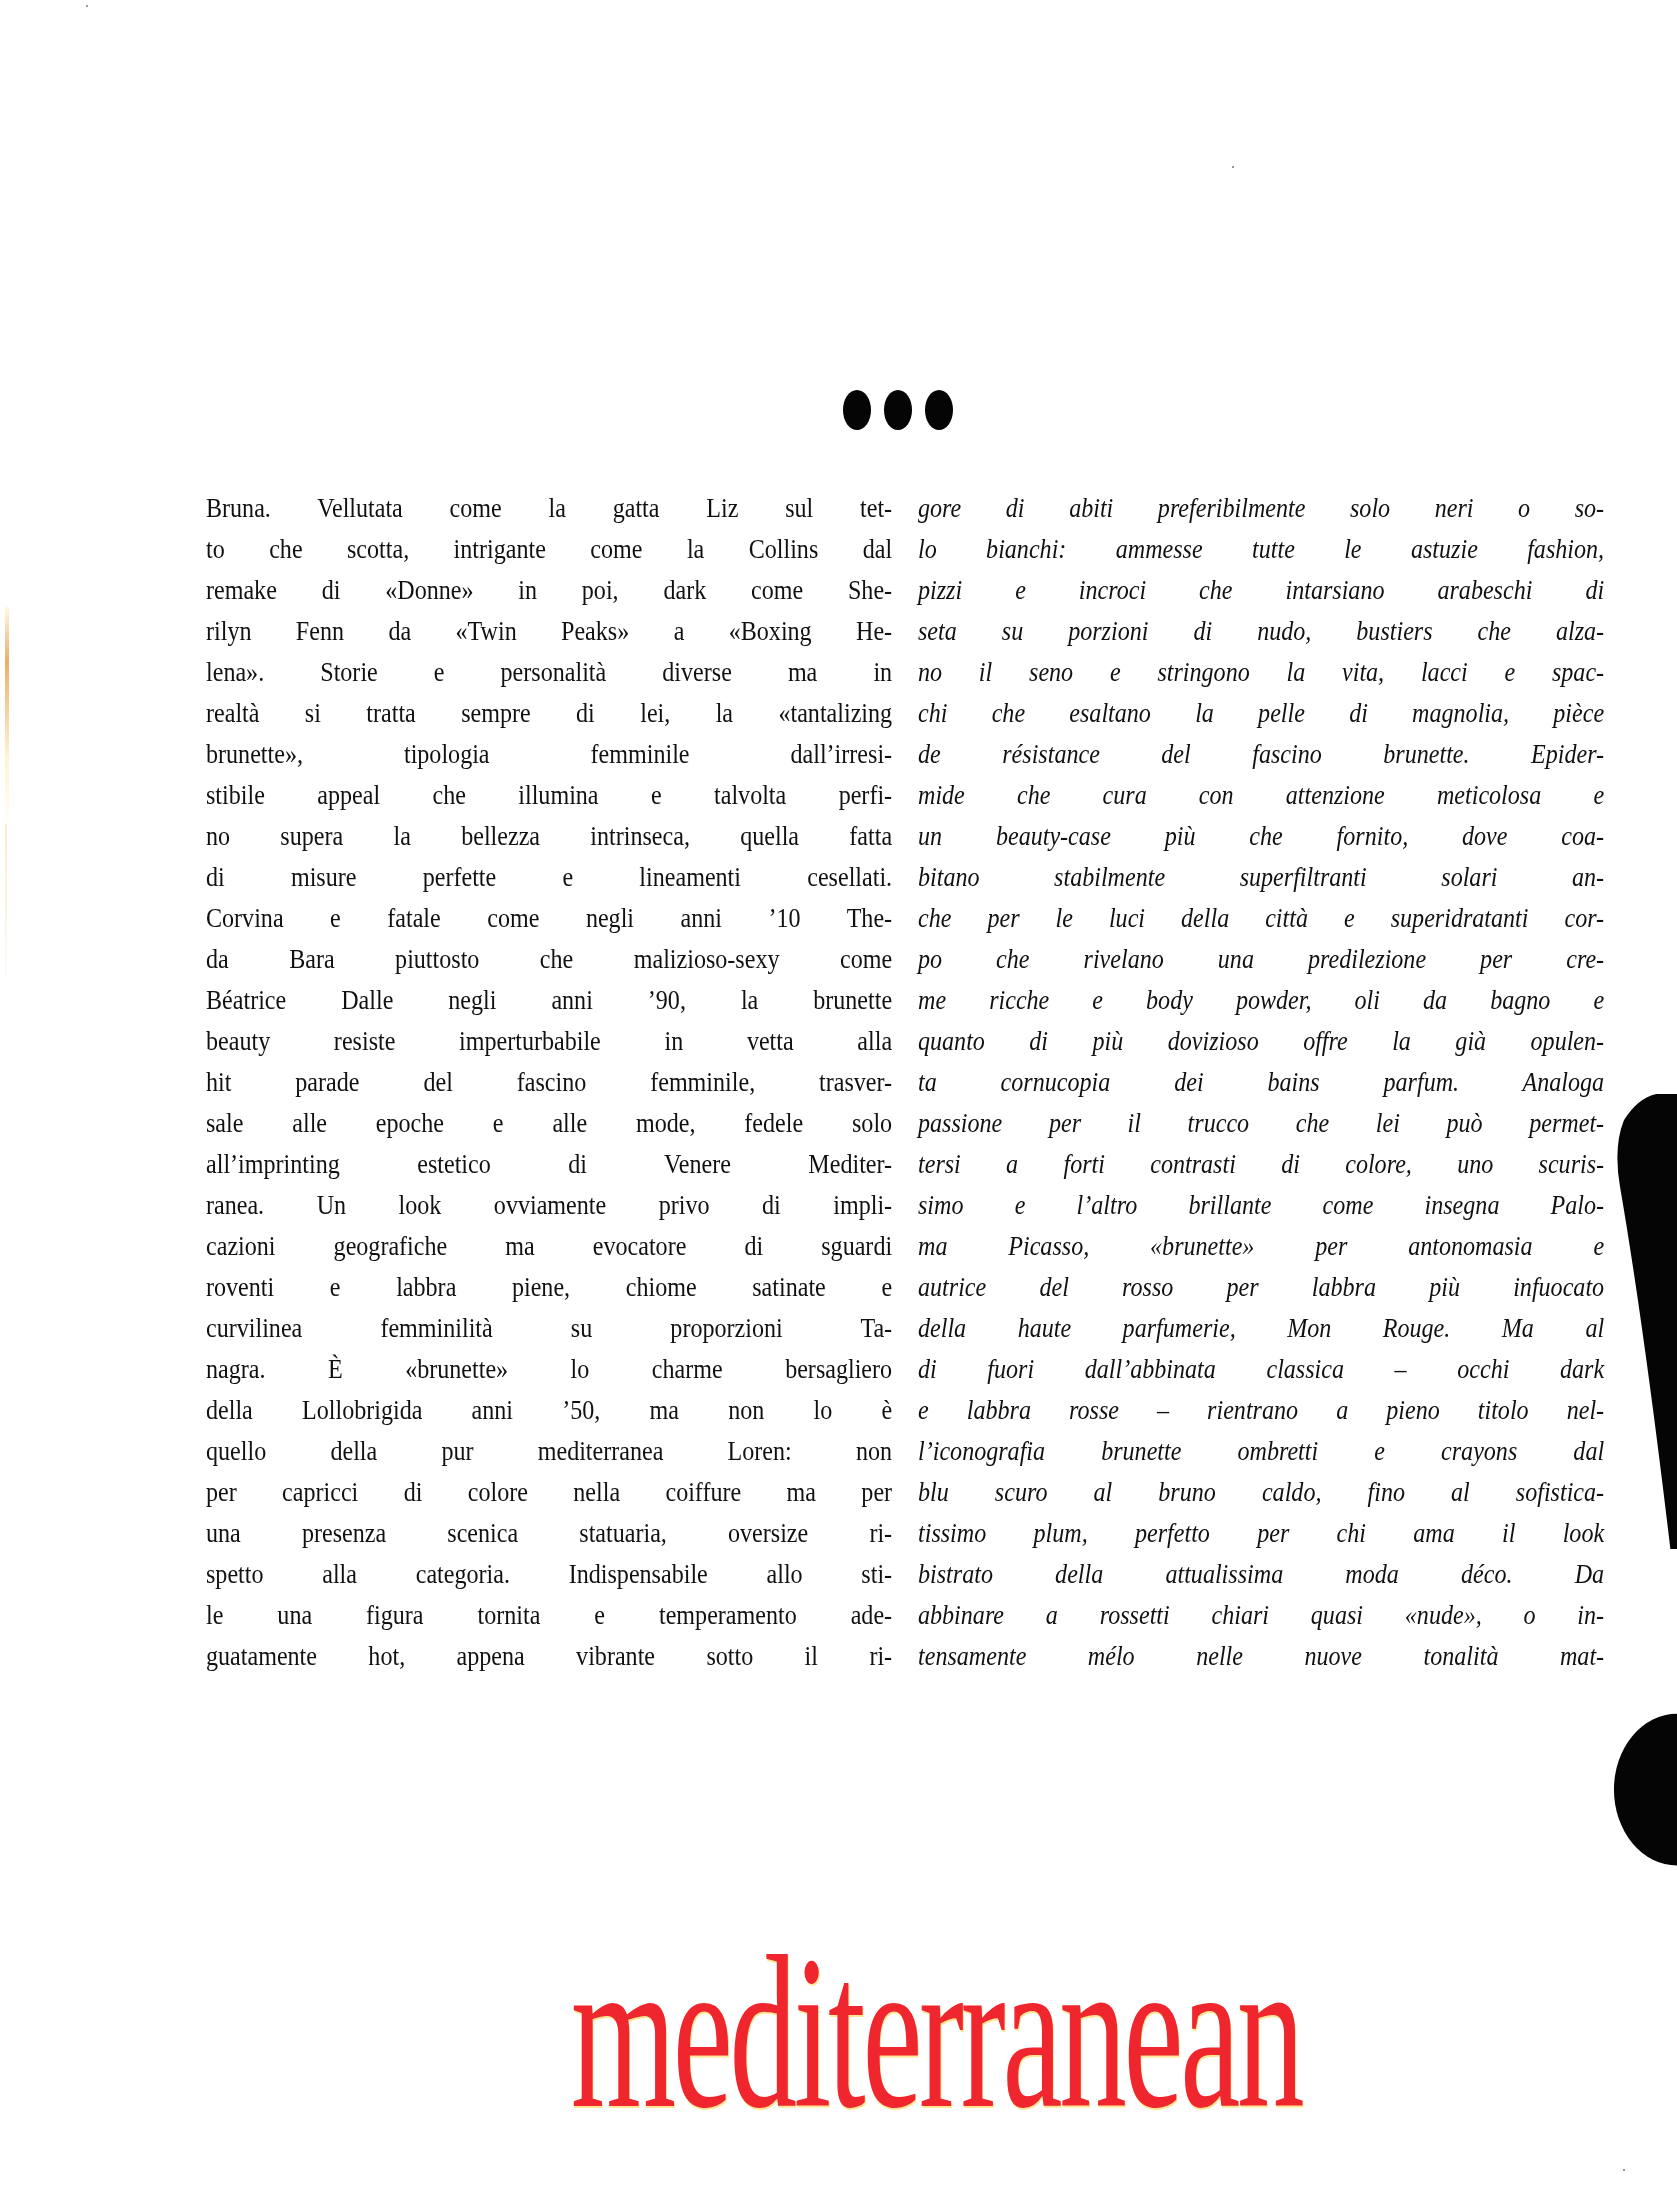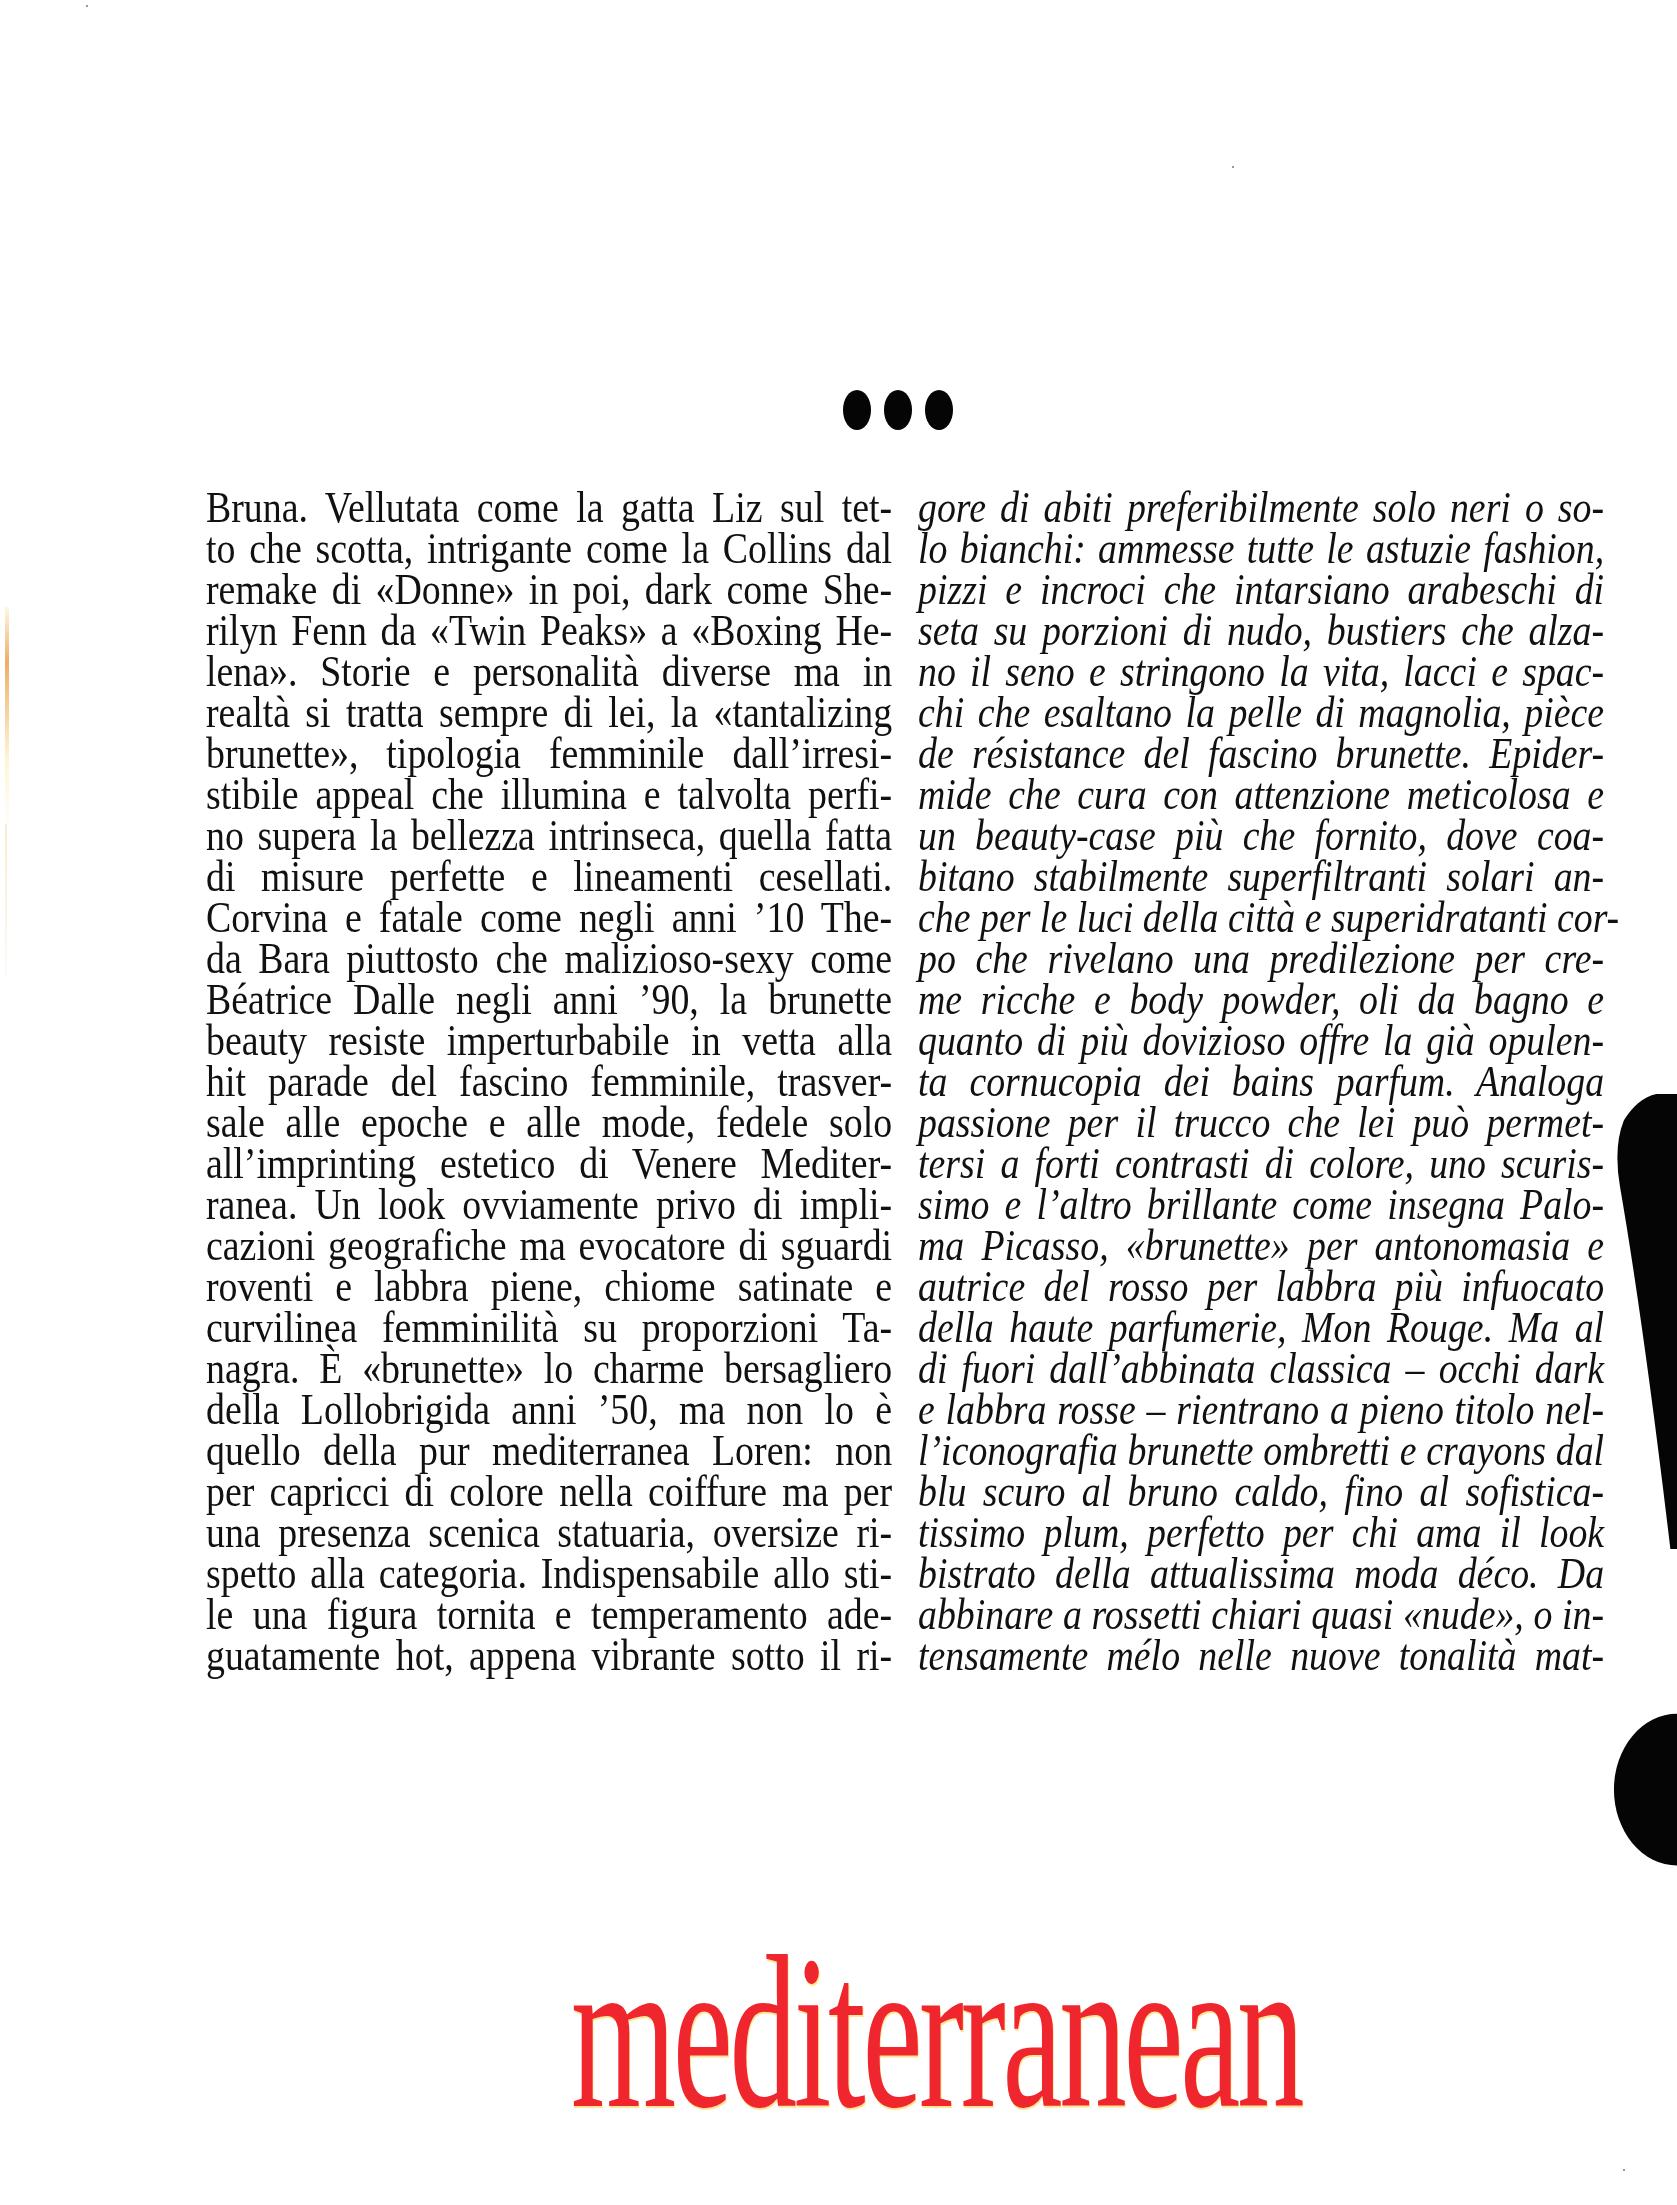--- a/index.html
+++ b/index.html
@@ -70,21 +70,21 @@
       height: 40px;
       border-radius: 50%;
       background: #050505;
     }
 
     
     .column {
       position: absolute;
       top: 487px;
       width: 686px;
-      font-size: 44px;
+      font-size: 28px;
       line-height: 41px;
       text-align: justify;
       color: #111111;
     }
     .column .line {
       display: block;
       white-space: nowrap;
       text-align: justify;
       text-align-last: justify;
       height: 41px;

